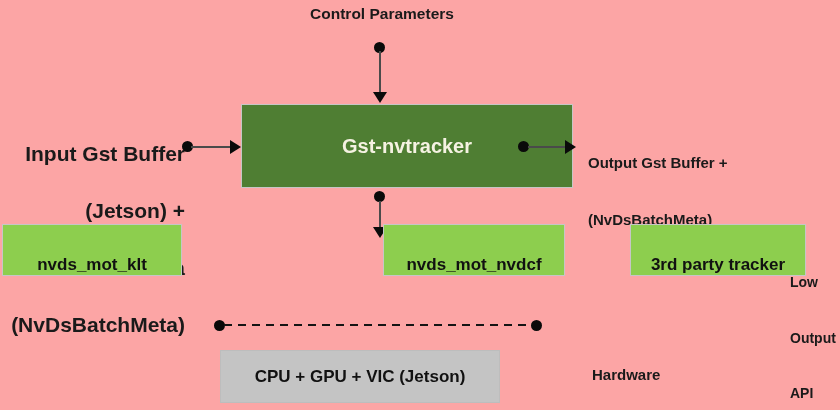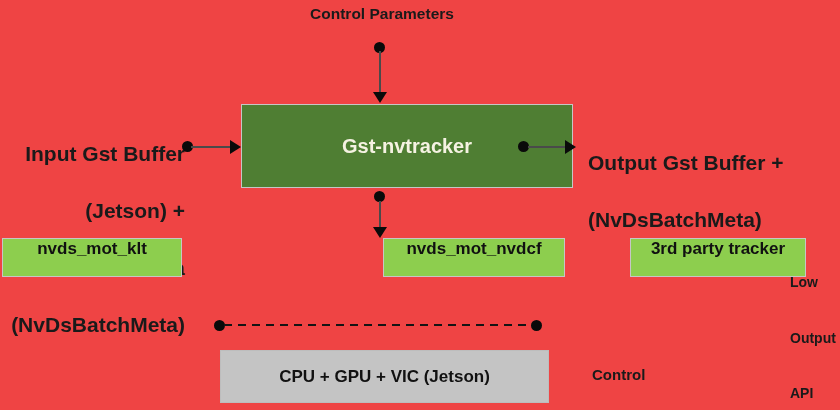--- a/index.html
+++ b/index.html
@@ -1,19 +1,19 @@
 <!DOCTYPE html>
 <html><head>
 <meta charset="utf-8">
 <style>
   html,body{margin:0;padding:0;background:#ffffff;}
   #canvas{
     position:relative;
     width:840px;height:410px;
-    background:#ef4444;
+    background:#fca5a5;
     font-family:"Liberation Sans","DejaVu Sans",sans-serif;
     color:#1a1a1a;
     overflow:hidden;
   }
   .txt{position:absolute;font-weight:600;white-space:pre;}
   .title{left:262px;top:5px;width:240px;text-align:center;font-size:15.5px;}
   
   .main-block{
     position:absolute;left:241px;top:104px;width:332px;height:84px;
     background:#4f7e33;border:1px solid #c6c6c6;box-sizing:border-box;
@@ -25,41 +25,41 @@
   .vline{position:absolute;width:2px;background:#4a4a4a;}
   .hline{position:absolute;height:2px;background:#4a4a4a;}
   .arr-down{position:absolute;width:0;height:0;
     border-left:7px solid transparent;border-right:7px solid transparent;
     border-top:11px solid #0a0a0a;}
   .arr-right{position:absolute;width:0;height:0;
     border-top:7px solid transparent;border-bottom:7px solid transparent;
     border-left:11px solid #0a0a0a;}
   
   .label-left{left:8px;top:106px;width:177px;text-align:right;font-size:21px;line-height:19px;}
-  .label-right{left:588px;top:115px;width:200px;text-align:left;font-size:21px;line-height:19px;}
+  .label-right{left:588px;top:115px;width:200px;text-align:left;font-size:15px;line-height:19px;}
   
   .ll-block{
-    position:absolute;top:238px;height:39px;
+    position:absolute;top:224px;height:52px;
     background:#8dce4e;border:1px solid #c6c6c6;box-sizing:border-box;
-    display:flex;align-items:flex-start;justify-content:center;
+    display:flex;align-items:flex-end;justify-content:center;
     font-size:17px;font-weight:600;color:#111111;
   }
   .ll-klt{left:2px;width:180px;}
   .ll-iou{left:193px;width:181px;}
   .ll-nvdcf{left:383px;width:182px;}
   .ll-3rd{left:582px;width:176px;margin-left:48px;}
   .label-api{left:790px;top:236px;width:48px;font-size:14px;line-height:18.5px;text-align:left;}
   
   .dash-line{
     position:absolute;left:224px;top:324px;width:310px;height:2px;
     background:repeating-linear-gradient(90deg,#141414 0 8px,transparent 8px 14px);
   }
   
   .hw-block{
-    position:absolute;left:220px;top:350px;width:329px;height:53px;
+    position:absolute;left:220px;top:350px;width:280px;height:53px;
     background:#c4c4c4;border:1px solid #bdbdbd;box-sizing:border-box;
     display:flex;align-items:center;justify-content:center;
     font-size:17px;font-weight:600;color:#111111;
   }
   .label-hw{left:592px;top:366px;font-size:15px;}
   .line-span{display:block;}
 </style>
 </head>
 <body>
 
@@ -126,15 +126,15 @@
   <div>
     <div class="dot" style="left:214px;top:320px;"></div>
     <div class="dash-line"></div>
     <div class="dot" style="left:531px;top:320px;"></div>
   </div>
 
   <div class="hw-block">
     <span>CPU + GPU + VIC (Jetson)</span>
   </div>
 
-  <div class="txt label-hw">Control</div>
+  <div class="txt label-hw">Hardware</div>
 
 </div>
 
 </body></html>

